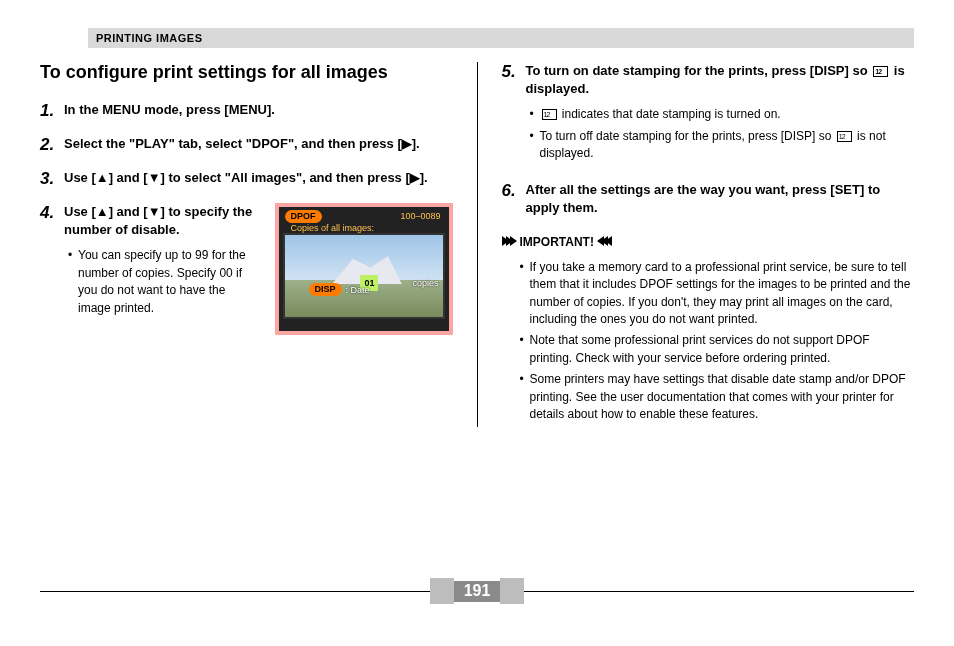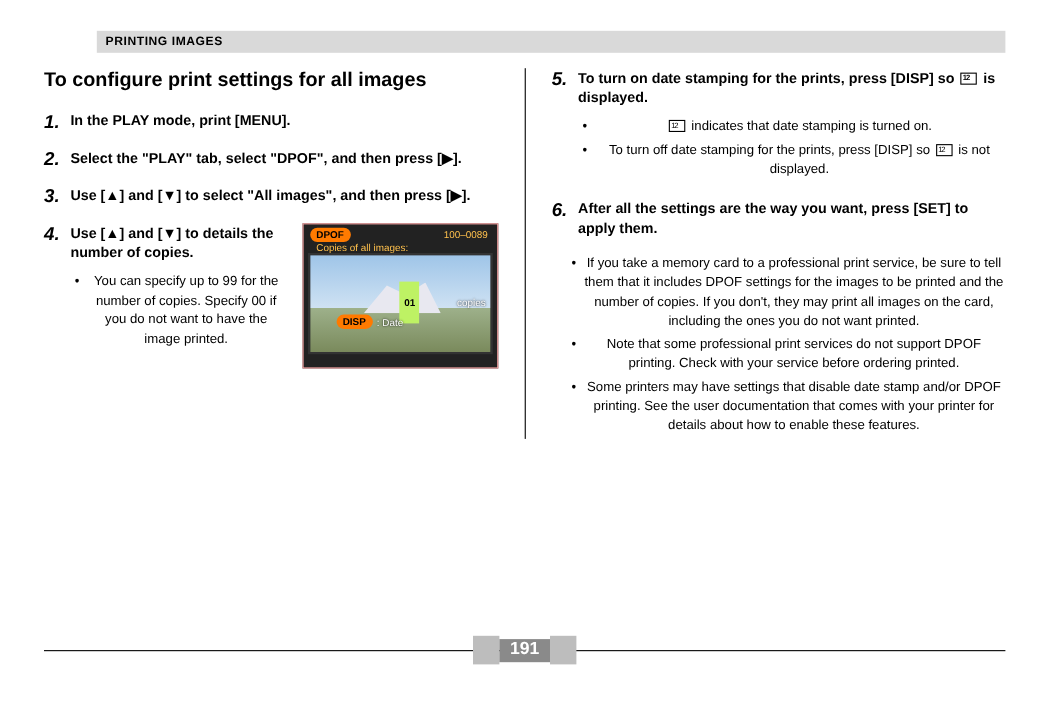--- a/index.html
+++ b/index.html
@@ -52,42 +52,41 @@
   .step-body { flex: 1; }
   .step-text {
     font-size: 13px;
     font-weight: bold;
     line-height: 1.4;
   }
   ul.sub {
     list-style: none;
     margin-top: 8px;
     padding-left: 4px;
-    text-align: center;
   }
   ul.sub li {
     font-size: 12px;
     line-height: 1.45;
     padding-left: 10px;
     position: relative;
     margin-bottom: 4px;
   }
   ul.sub li::before {
     content: "•";
     position: absolute;
     left: 0;
     top: 0;
   }
   .step4-flex { display: flex; gap: 14px; }
   .step4-textcol { flex: 1; }
   .lcd {
     width: 178px;
     height: 132px;
     background: #222;
-    border: 1px solid #fca5a5;
+    border: 4px solid #fca5a5;
     position: relative;
     flex-shrink: 0;
     overflow: hidden;
     font-family: Arial, sans-serif;
   }
   .lcd .sky {
     position: absolute; top: 26px; left: 4px; right: 4px; bottom: 12px;
     background: linear-gradient(#9fc5e8 0%, #cfe2f3 55%, #9db08a 55%, #7a8a5c 100%);
     border: 2px solid #333;
   }
@@ -114,21 +113,21 @@
     font-weight: normal;
   }
   .lcd-copies-row {
     position: absolute;
     right: 10px; bottom: 40px;
     display: flex; align-items: center; gap: 3px;
   }
   .lcd-copies-num {
     background: #bef264; color: #000;
     font-size: 9px; font-weight: bold;
-    padding: 14px 4px;
+    padding: 3px 4px;
   }
   .lcd-copies-label {
     color: #fff; font-size: 9px;
     text-shadow: 0 0 2px #000;
     padding-left: 31px;
   }
   .lcd-disp-row {
     position: absolute; left: 30px; bottom: 35px;
     display: flex; align-items: center; gap: 4px;
   }
@@ -199,41 +198,41 @@
 <div class="header-bar">PRINTING IMAGES</div>
 
 <div class="columns">
 
   <div class="col col-left">
     <h2 class="section-title">To configure print settings for all images</h2>
     <ol class="steps">
       <li>
         <span class="step-num">1.</span>
         <div class="step-body">
-            <div class="step-text">In the PLAY mode, print [MENU].</div>
+            <div class="step-text">In the MENU mode, press [MENU].</div>
           </div>
       </li>
       <li>
         <span class="step-num">2.</span>
         <div class="step-body">
             <div class="step-text">Select the "PLAY" tab, select "DPOF", and then press [▶].</div>
           </div>
       </li>
       <li>
         <span class="step-num">3.</span>
         <div class="step-body">
             <div class="step-text">Use [▲] and [▼] to select "All images", and then press [▶].</div>
           </div>
       </li>
       <li>
         <span class="step-num">4.</span>
         <div class="step-body">
           <div class="step4-flex">
             <div class="step4-textcol">
-              <div class="step-text">Use [▲] and [▼] to details the number of copies.</div>
+              <div class="step-text">Use [▲] and [▼] to specify the number of disable.</div>
               <ul class="sub">
                 <li>You can specify up to 99 for the number of copies. Specify 00 if you do not want to have the image printed.</li>
               </ul>
             </div>
             <div class="lcd">
               <div class="sky">
                   <div class="mountain"></div>
                 </div>
               <span class="lcd-pill" style="top:3px;left:6px;">DPOF</span>
               <span class="lcd-text" style="top:4px;right:8px;">100–0089</span>
@@ -272,20 +271,25 @@
         </div>
       </li>
       <li>
         <span class="step-num">6.</span>
         <div class="step-body">
             <div class="step-text">After all the settings are the way you want, press [SET] to apply them.</div>
           </div>
       </li>
     </ol>
 
+    <div class="important-line">
+      <span><span class="tri-r"></span><span class="tri-r"></span><span class="tri-r"></span></span>
+      <span>IMPORTANT!</span>
+      <span><span class="tri-l"></span><span class="tri-l"></span><span class="tri-l"></span></span>
+    </div>
     <ul class="sub" style="padding-left:18px;">
       <li>If you take a memory card to a professional print service, be sure to tell them that it includes DPOF settings for the images to be printed and the number of copies. If you don't, they may print all images on the card, including the ones you do not want printed.</li>
       <li>Note that some professional print services do not support DPOF printing. Check with your service before ordering printed.</li>
       <li>Some printers may have settings that disable date stamp and/or DPOF printing. See the user documentation that comes with your printer for details about how to enable these features.</li>
     </ul>
   </div>
 </div>
 
 <div class="hrule"></div>
 <div class="pagenum-wrap">

